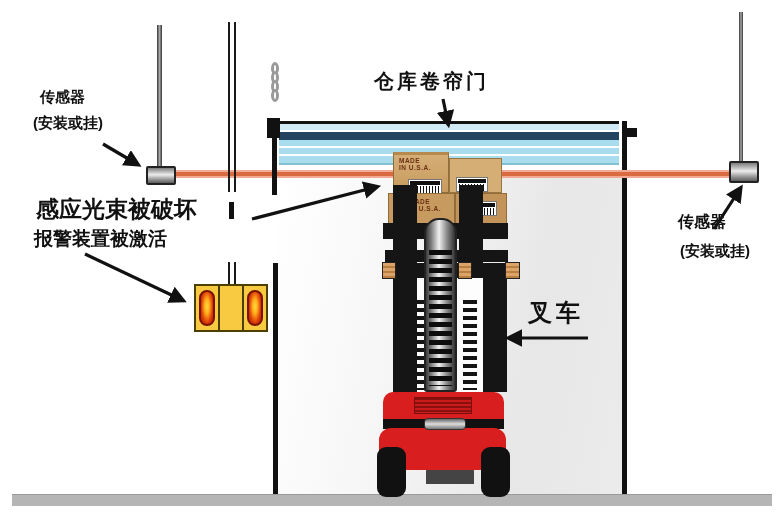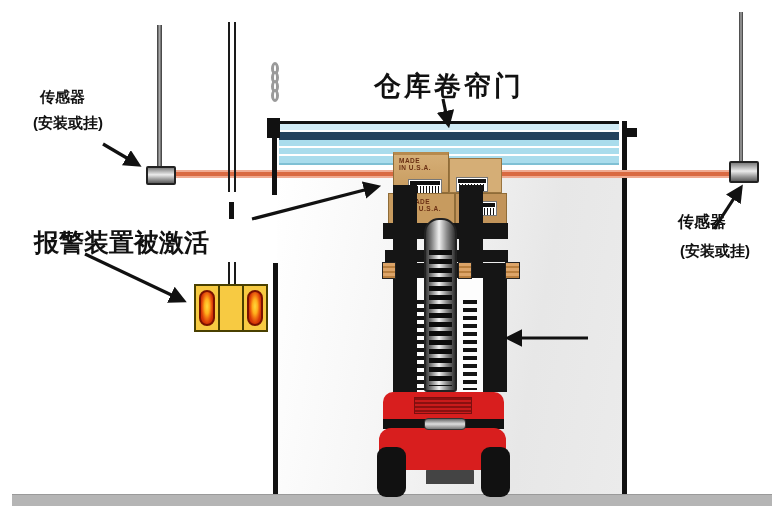--- a/index.html
+++ b/index.html
@@ -105,25 +105,25 @@
   .axle{left:424px;top:418px;width:42px;height:12px;z-index:7;border-radius:4px;border:1px solid #333;box-sizing:border-box;
     background:linear-gradient(to bottom,#666,#ddd 50%,#777);}
   .wheel{width:29px;height:50px;background:#111;border-radius:9px;z-index:6;}
   .wheel-l{left:377px;top:447px;} .wheel-r{left:481px;top:447px;}
   .hump{left:426px;top:458px;width:48px;height:26px;background:#444;border-radius:50% 50% 0 0;z-index:5;}
   .fk-body-low{left:379px;top:428px;width:127px;height:42px;background:var(--forklift_red,#d81e1e);
     border-radius:12px;z-index:6;}
 
   
   .lbl{z-index:8;white-space:nowrap;font-weight:bold;}
-  .title{left:374px;top:68px;font-size:27px;font-weight:600;letter-spacing:3px;}
+  .title{left:374px;top:68px;font-size:20px;font-weight:600;letter-spacing:3px;}
   .lbl-sl1{left:40px;top:88px;font-size:15px;}
   .lbl-sl2{left:33px;top:114px;font-size:15px;}
   .lbl-al1{left:36px;top:194px;font-size:23px;font-weight:600;}
-  .lbl-al2{left:34px;top:226px;font-size:25px;font-weight:600;}
+  .lbl-al2{left:34px;top:226px;font-size:19px;font-weight:600;}
   .lbl-fk{left:528px;top:297px;font-size:24px;font-weight:600;letter-spacing:4px;}
   .lbl-sr1{left:678px;top:212px;font-size:16px;}
   .lbl-sr2{left:680px;top:242px;font-size:15px;}
 
   .arrows{left:0;top:0;width:779px;height:512px;z-index:9;pointer-events:none;}
 </style>
 </head>
 <body>
 
 <div class="stage">
@@ -223,21 +223,23 @@
   <div class="abs vent"></div>
   <div class="abs fk-band"></div>
   <div class="abs axle"></div>
   <div class="abs fk-body-low"></div>
   <div class="abs wheel wheel-l"></div>
   <div class="abs wheel wheel-r"></div>
 
   <div class="abs lbl title">仓库卷帘门</div>
   <div class="abs lbl lbl-sl1">传感器</div>
   <div class="abs lbl lbl-sl2">(安装或挂)</div>
+  <div class="abs lbl lbl-al1">感应光束被破坏</div>
   <div class="abs lbl lbl-al2">报警装置被激活</div>
+  <div class="abs lbl lbl-fk">叉车</div>
   <div class="abs lbl lbl-sr1">传感器</div>
   <div class="abs lbl lbl-sr2">(安装或挂)</div>
 
   <svg class="abs arrows" viewBox="0 0 779 512">
     <defs>
       <marker id="ah" viewBox="0 0 10 10" refX="7" refY="5" markerWidth="5.5" markerHeight="5.5" orient="auto-start-reverse">
         <path d="M0,0 L10,5 L0,10 z" fill="#111"></path>
       </marker>
     </defs>
     <line x1="443" y1="99" x2="448" y2="123" stroke="#111" stroke-width="3.2" marker-end="url(#ah)"></line>

